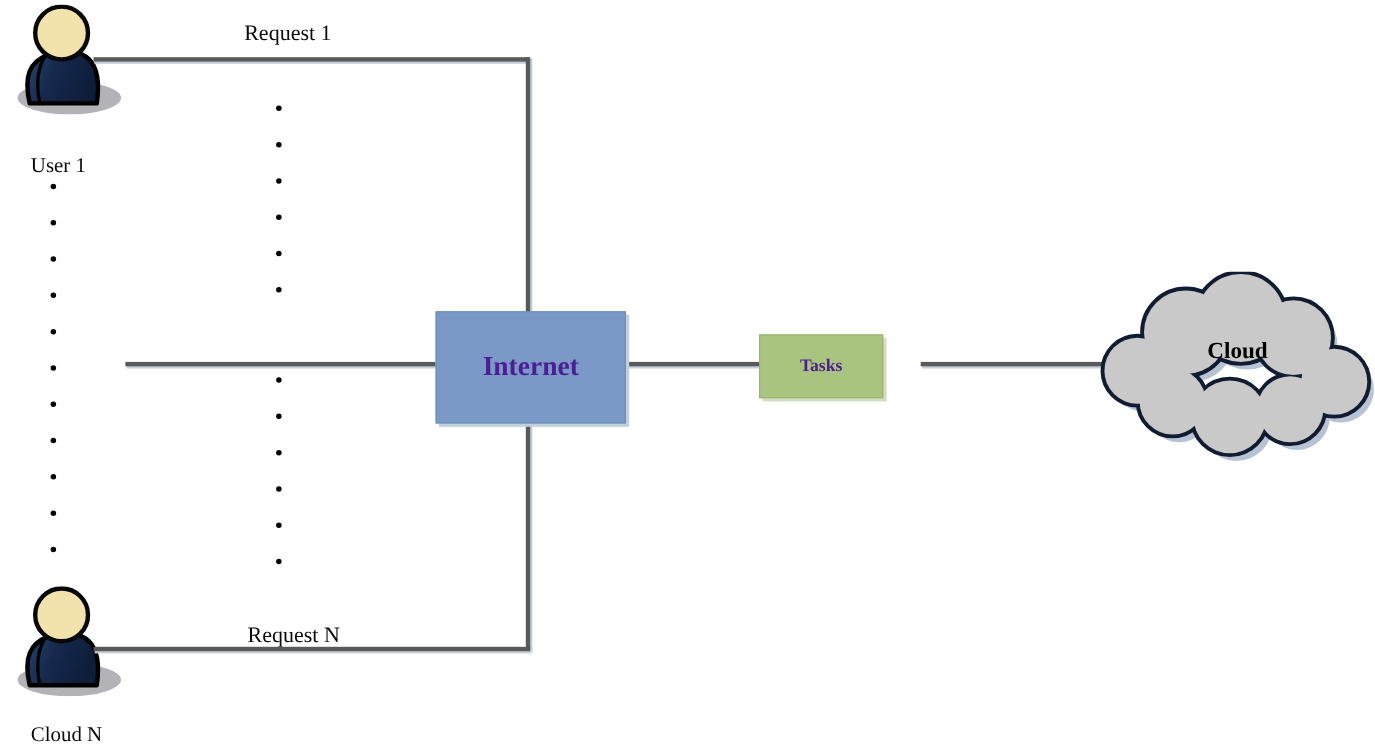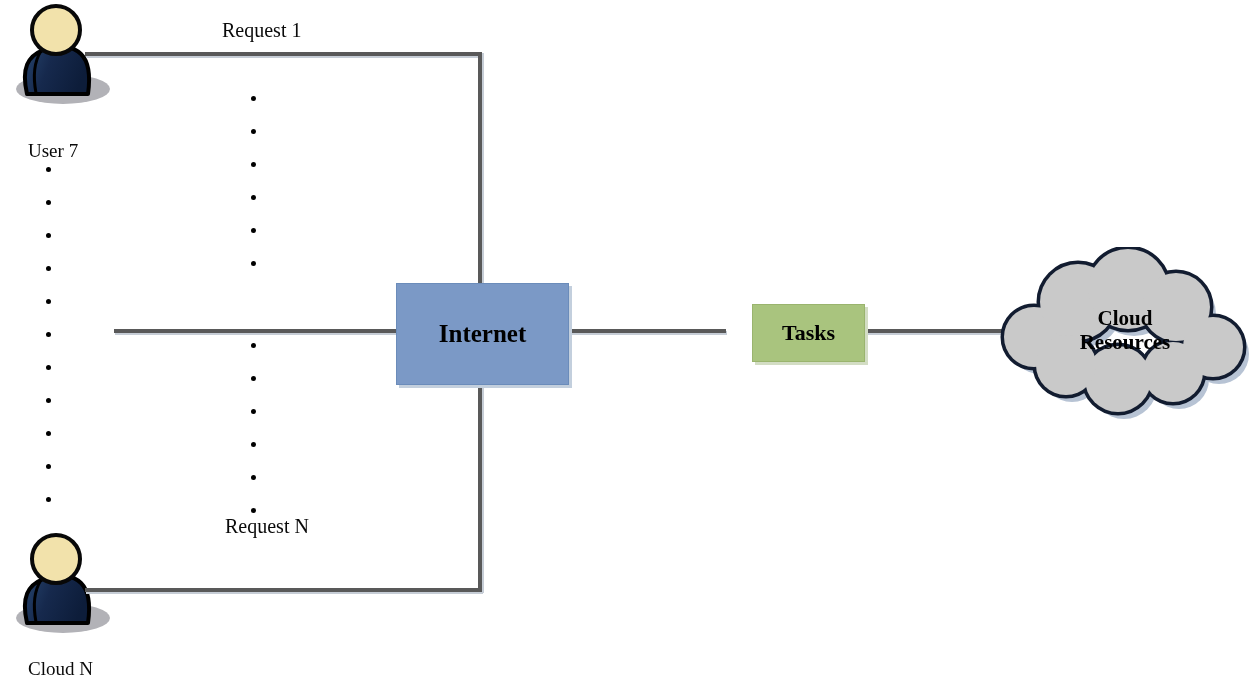--- a/index.html
+++ b/index.html
@@ -27,31 +27,31 @@
   .hline{
     position:absolute;height:4px;background:var(--line);
     box-shadow:1px 2px 0 var(--line-shadow);
   }
   .vline{
     position:absolute;width:4px;background:var(--line);
     box-shadow:2px 1px 0 var(--line-shadow);
   }
   .node{
     position:absolute;display:flex;align-items:center;justify-content:center;
-    font-weight:bold;color:#000000;font-family:Liberation Serif, serif;
+    font-weight:bold;color:#4c1d95;font-family:Liberation Serif, serif;
   }
   .node-internet{
     left:396px;top:283px;width:171px;height:100px;
     background:var(--internet-fill);border:1px solid var(--internet-border);
     box-shadow:3px 3px 0 #c3cfdd;font-size:25px;
   }
   .node-tasks{
-    left:752px;top:304px;width:111px;height:56px;
+    left:690px;top:304px;width:111px;height:56px;
     background:var(--tasks-fill);border:1px solid var(--tasks-border);
-    box-shadow:3px 3px 0 #d3ddc4;font-size:22px;text-align:right;
+    box-shadow:3px 3px 0 #d3ddc4;font-size:16px;text-align:right;
   }
   .person{position:absolute;width:104px;height:100px;}
   .person svg{display:block;width:100%;height:100%;}
   .cloud-wrap{position:absolute;left:998px;top:247px;width:252px;height:178px;}
   .cloud-wrap svg{display:block;width:100%;height:100%;}
   .cloud-label{
     position:absolute;left:1040px;top:306px;width:170px;
     text-align:center;font-weight:bold;font-size:21px;line-height:24px;color:#000;
   }
   .dots{position:absolute;display:flex;flex-direction:column;gap:28px;}
@@ -86,21 +86,21 @@
   </defs>
 </svg>
 
 <div class="canvas">
 
   <div class="person" style="left:6px;top:4px">
     <svg viewBox="0 0 104 100">
         <use href="#person-glyph"></use>
       </svg>
   </div>
-  <div class="label user-label" style="left:28px;top:140px">User 7</div>
+  <div class="label user-label" style="left:28px;top:140px">User 1</div>
 
   <div class="person" style="left:6px;top:533px">
     <svg viewBox="0 0 104 100">
         <use href="#person-glyph"></use>
       </svg>
   </div>
   <div class="label user-label" style="left:28px;top:658px">Cloud N</div>
 
   <div class="dots" style="left:46px;top:167px">
       <div class="dot"></div>
@@ -126,21 +126,21 @@
   <div class="dots" style="left:251px;top:343px">
       <div class="dot"></div>
       <div class="dot"></div>
       <div class="dot"></div>
       <div class="dot"></div>
       <div class="dot"></div>
       <div class="dot"></div>
     </div>
 
   <div class="label request-label" style="left:222px;top:19px">Request 1</div>
-  <div class="label request-label" style="left:225px;top:515px">Request N</div>
+  <div class="label request-label" style="left:225px;top:567px">Request N</div>
 
   <div class="hline" style="left:85px;top:52px;width:396px"></div>
   <div class="vline" style="left:478px;top:52px;height:232px"></div>
   <div class="hline" style="left:114px;top:329px;width:282px"></div>
   <div class="vline" style="left:478px;top:382px;height:210px"></div>
   <div class="hline" style="left:85px;top:588px;width:397px"></div>
   <div class="hline" style="left:567px;top:329px;width:159px"></div>
   <div class="hline" style="left:837px;top:329px;width:173px"></div>
 
   <div class="node node-internet">Internet</div>
@@ -149,16 +149,15 @@
 
   <div class="cloud-wrap">
     <svg viewBox="0 0 252 178">
       <use href="#cloud-bumps" transform="translate(6,7)" fill="var(--cloud-shadow)"></use>
       <use href="#cloud-bumps" fill="var(--cloud-fill)" stroke="var(--cloud-stroke)" stroke-width="7"></use>
       <use href="#cloud-bumps" fill="var(--cloud-fill)"></use>
     </svg>
   </div>
   <div class="cloud-label">
     <div>Cloud</div>
-    <div>Resources</div>
   </div>
 
 </div>
 
 </body></html>

